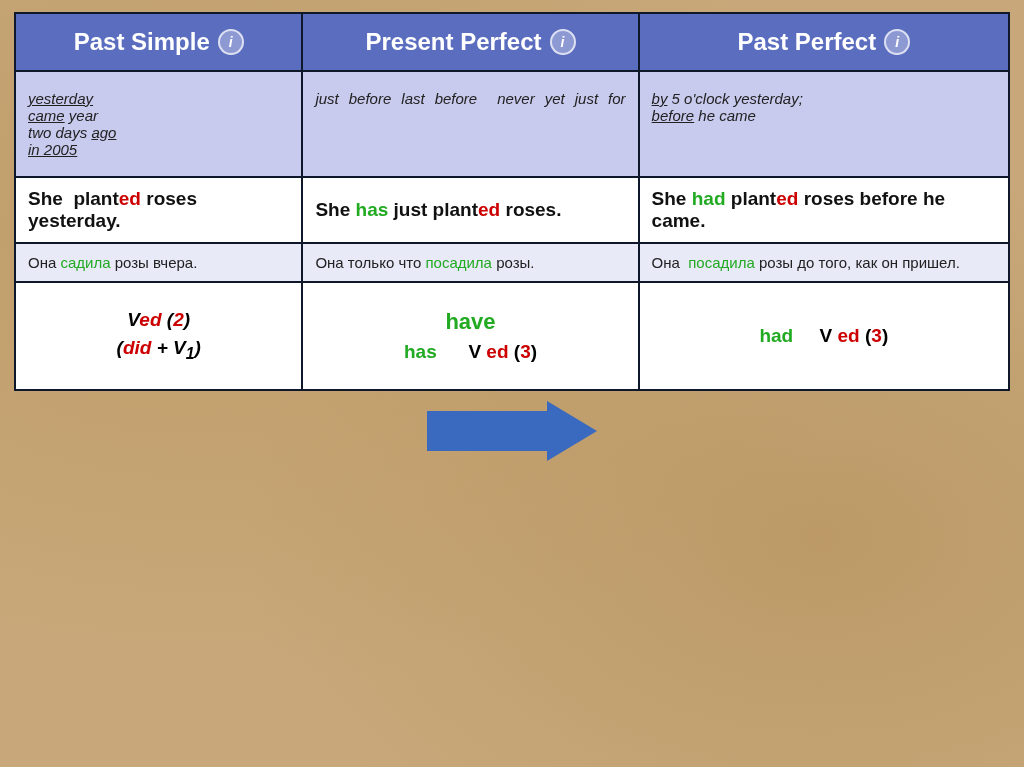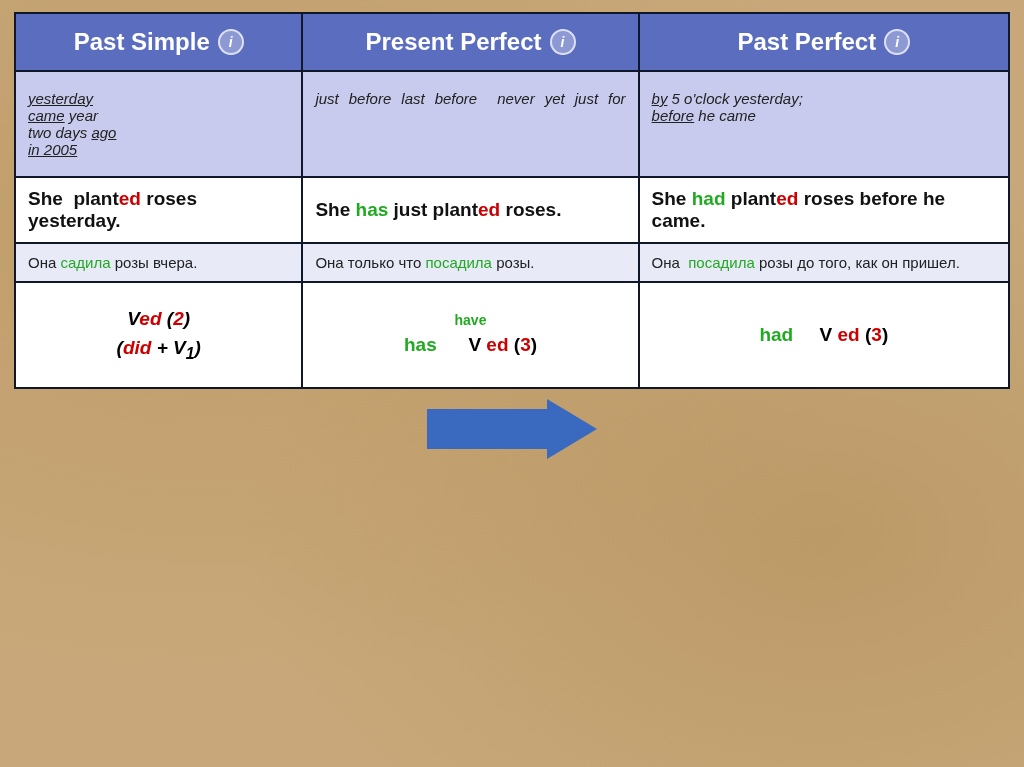--- a/index.html
+++ b/index.html
@@ -237,21 +237,21 @@
   <tr class="formula-row">
     <td style="text-align:center; line-height:1.5;font-style:italic;">
       <div>
         V<span class="text-red">ed</span> (<span class="text-red">2</span>)
       </div>
       <div>
         (<span class="text-red">did</span> + V<sub>1</sub>)
       </div>
     </td>
     <td style="text-align:center; line-height:1.5;">
-      <div style="color:#22aa22; font-size:14px;">have</div>
+      <div style="color:#22aa22; font-size:22px;">have</div>
       <div>
         <span style="color:#22aa22;">has</span>
         &nbsp;&nbsp;&nbsp;&nbsp; V <span class="text-red">ed</span> (<span class="text-red">3</span>)
       </div>
     </td>
     <td style="text-align:center; line-height:1.5;">
       <div>
         <span style="color:#22aa22;">had</span>
         &nbsp;&nbsp;&nbsp; V <span class="text-red">ed</span> (<span class="text-red">3</span>)
       </div>

